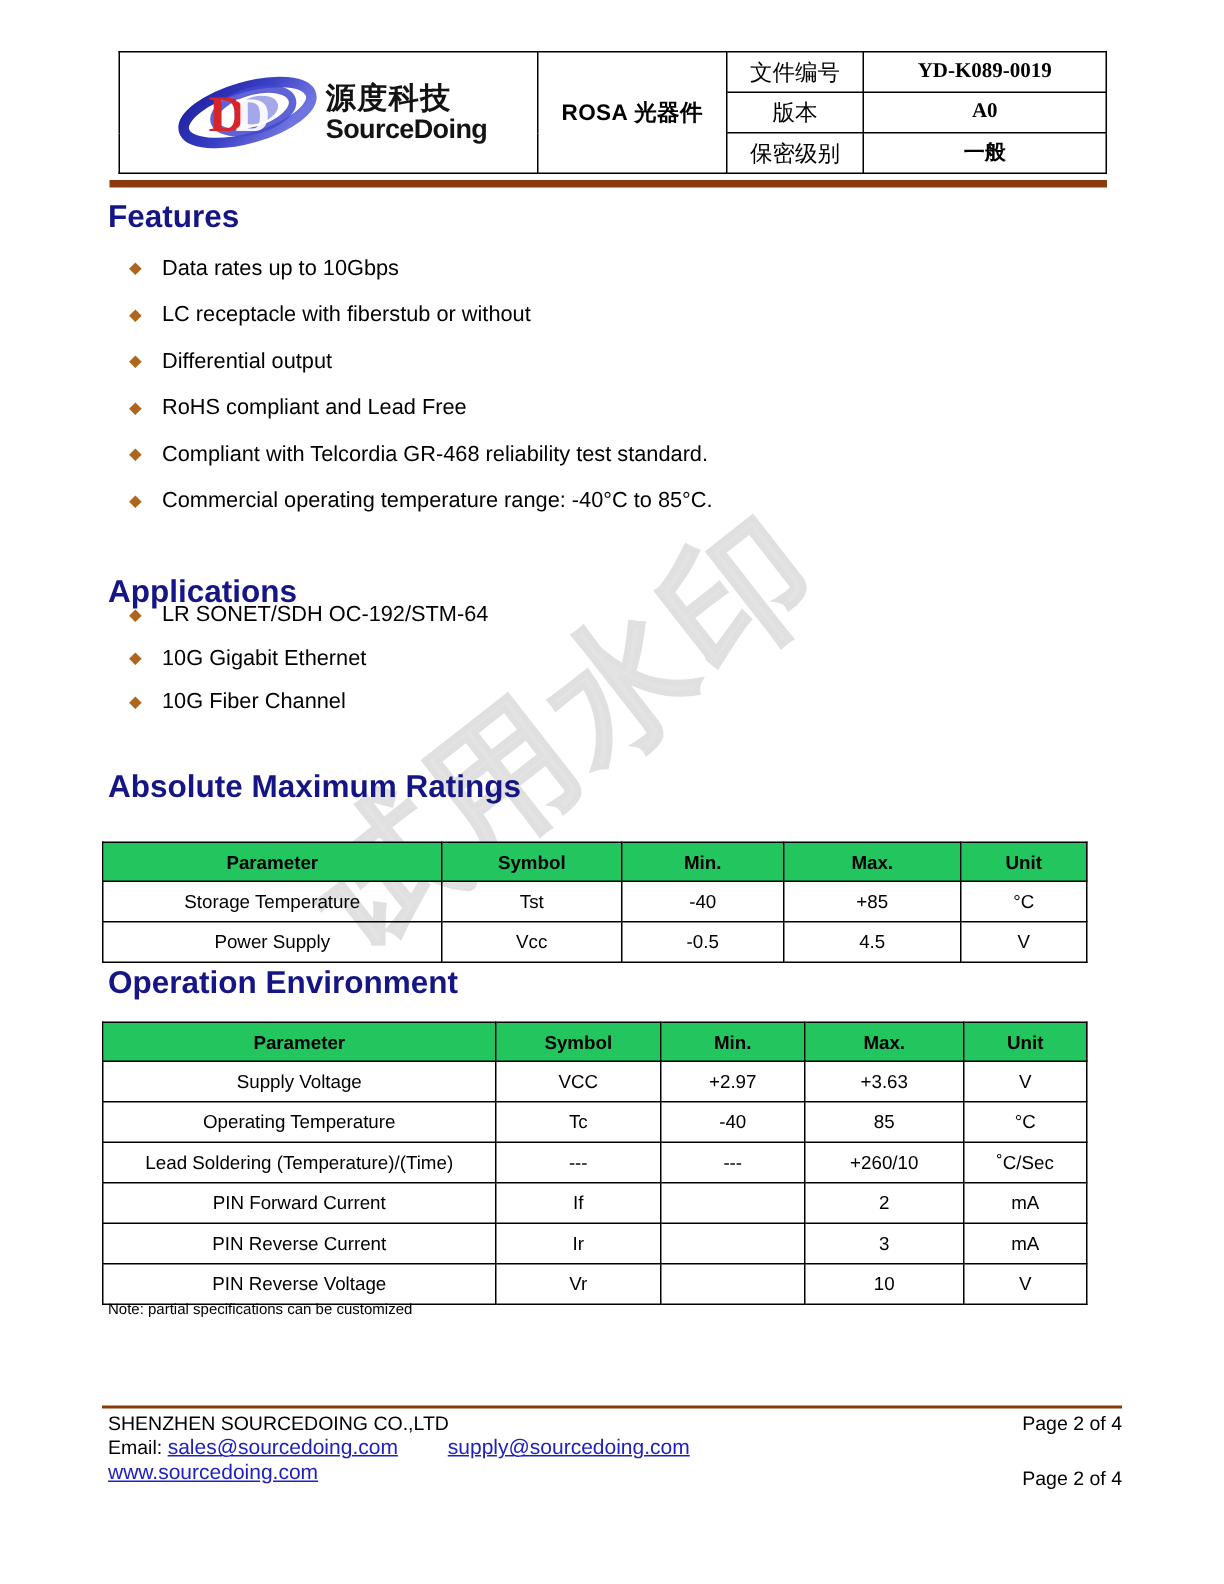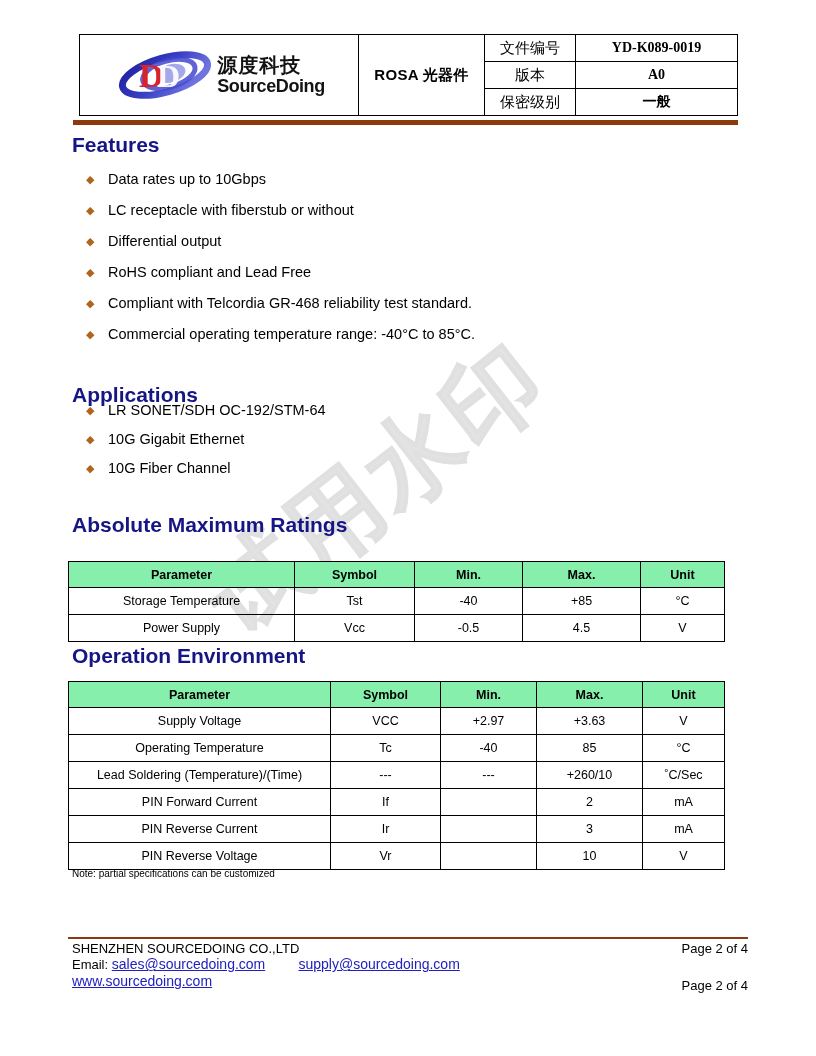--- a/index.html
+++ b/index.html
@@ -196,21 +196,21 @@
     border: 1px solid #000;
     text-align: center;
     font-family: "Liberation Sans", sans-serif;
     font-size: 12.5px;
     font-weight: 400;
     color: #000;
     padding: 0;
     background: transparent;
   }
   .spec-table th {
-    background: #86efac;
+    background: #22c55e;
     font-weight: 700;
     height: 25px;
   }
   .spec-table td { height: 26px; }
 
   .note {
     position: absolute;
     left: 72px;
     font-family: "Liberation Sans", sans-serif;
     font-size: 10px;

